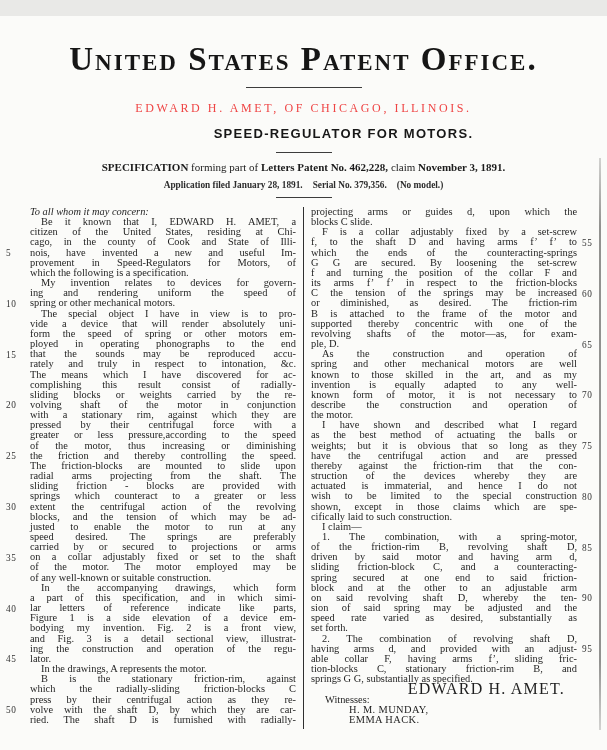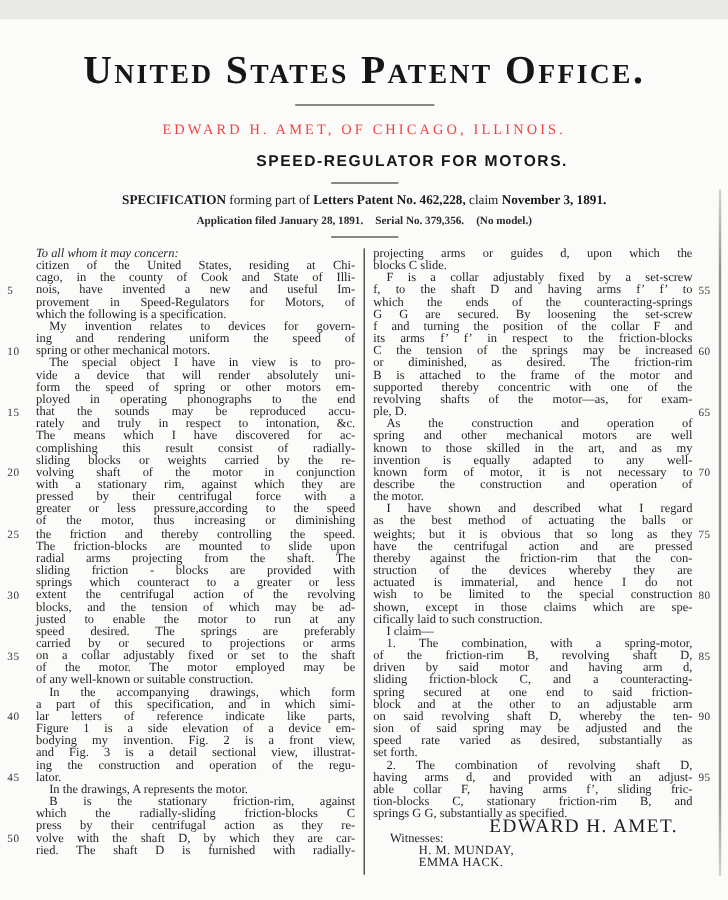--- a/index.html
+++ b/index.html
@@ -79,20 +79,21 @@
   <div class="rule rule-2"></div>
 
   <div class="spec-line" id="specLine"><span class="b">SPECIFICATION</span><span> forming part of </span><span class="b">Letters Patent No. 462,228,</span><span> claim </span><span class="b">November 3, 1891.</span></div>
 
   <div class="app-line" id="appLine"><span>Application filed January 28, 1891.</span><span class="gap"></span><span>Serial No. 379,356.</span><span class="gap"></span><span>(No model.)</span></div>
 
   <div class="rule rule-3"></div>
 
   <div class="col col-left" id="colLeft">
       <div class="line ital noj">To all whom it may concern:</div>
+      <div class="line in">Be it known that I, EDWARD H. AMET, a</div>
       <div class="line">citizen of the United States, residing at Chi-</div>
       <div class="line">cago, in the county of Cook and State of Illi-</div>
       <div class="line">nois, have invented a new and useful Im-<span class="num">5</span></div>
       <div class="line">provement in Speed-Regulators for Motors, of</div>
       <div class="line noj">which the following is a specification.</div>
       <div class="line in">My invention relates to devices for govern-</div>
       <div class="line">ing and rendering uniform the speed of</div>
       <div class="line noj">spring or other mechanical motors.<span class="num">10</span></div>
       <div class="line in">The special object I have in view is to pro-</div>
       <div class="line">vide a device that will render absolutely uni-</div>

